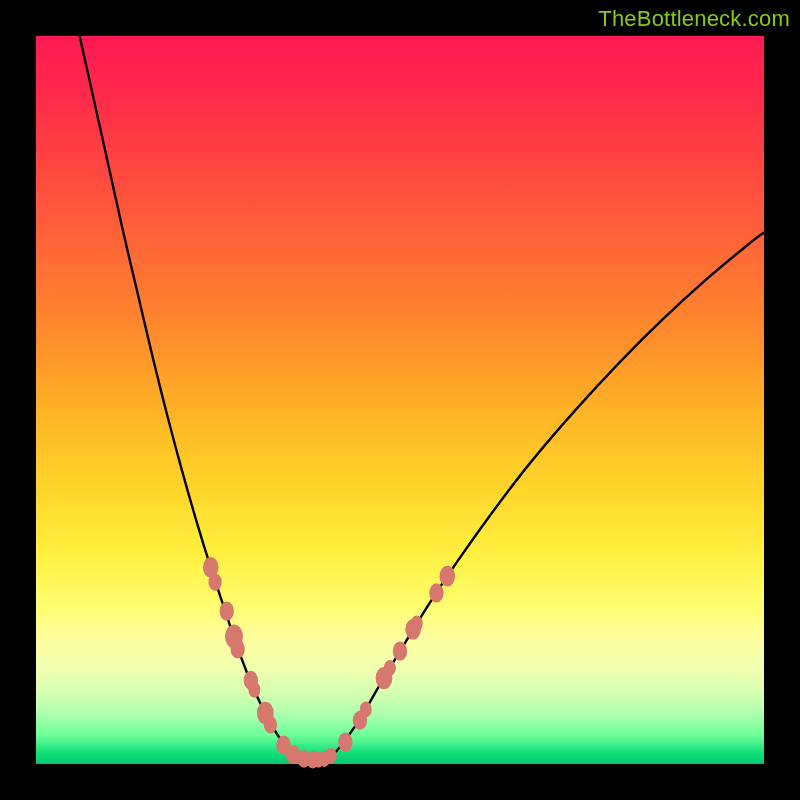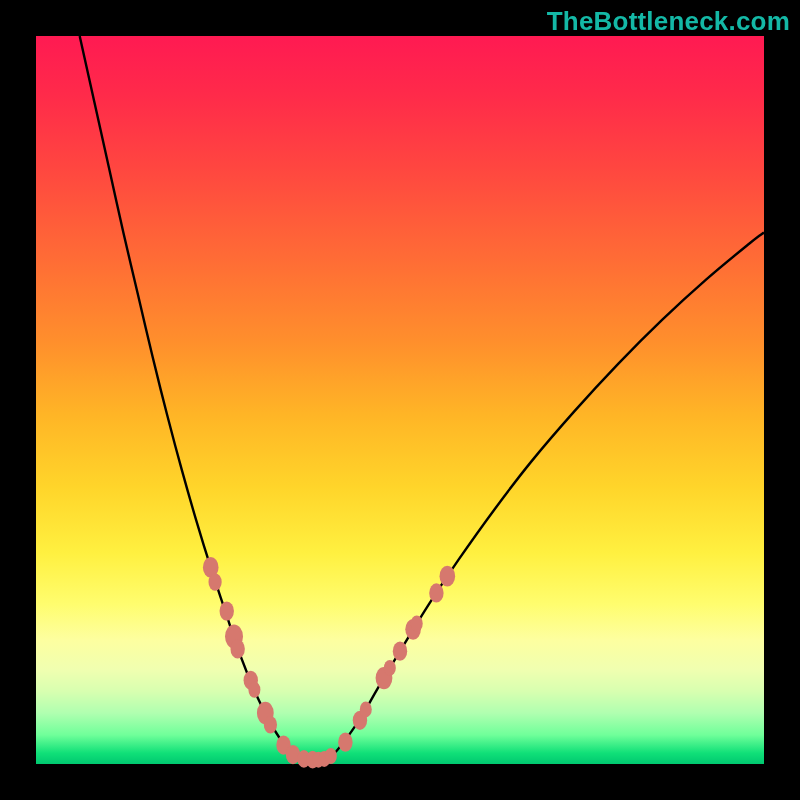--- a/index.html
+++ b/index.html
@@ -45,23 +45,23 @@
       #b0ffb0 93%,
       #70ff9a 96%,
       #10e078 98.5%,
       #00c870 100%
     );
   }
   .watermark {
     position: absolute;
     top: 6px;
     right: 10px;
-    color: #14b8a6;
-    font-size: 26px;
-    font-weight: 700;
+    color: #84cc16;
+    font-size: 22px;
+    font-weight: 400;
     letter-spacing: 0.2px;
     user-select: none;
   }
   svg.curve {
     position: absolute;
     left: 0; top: 0;
     width: 100%;
     height: 100%;
     overflow: visible;
   }

